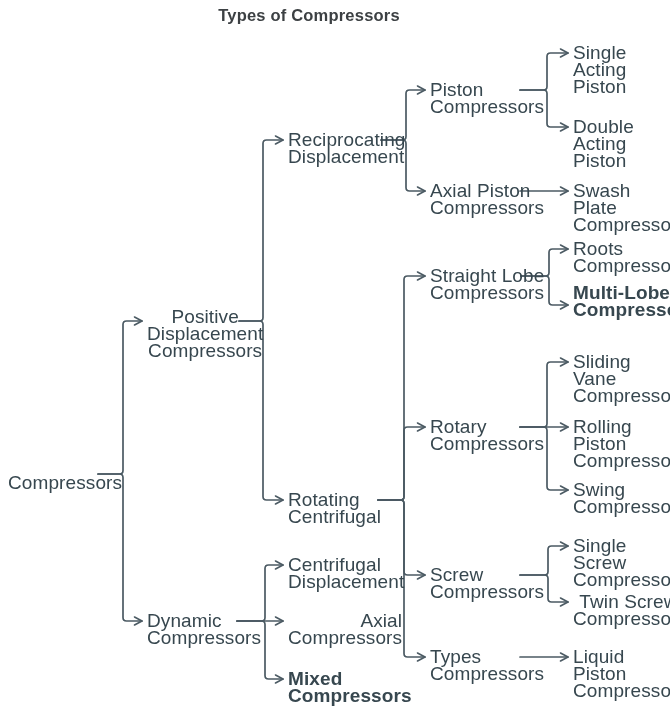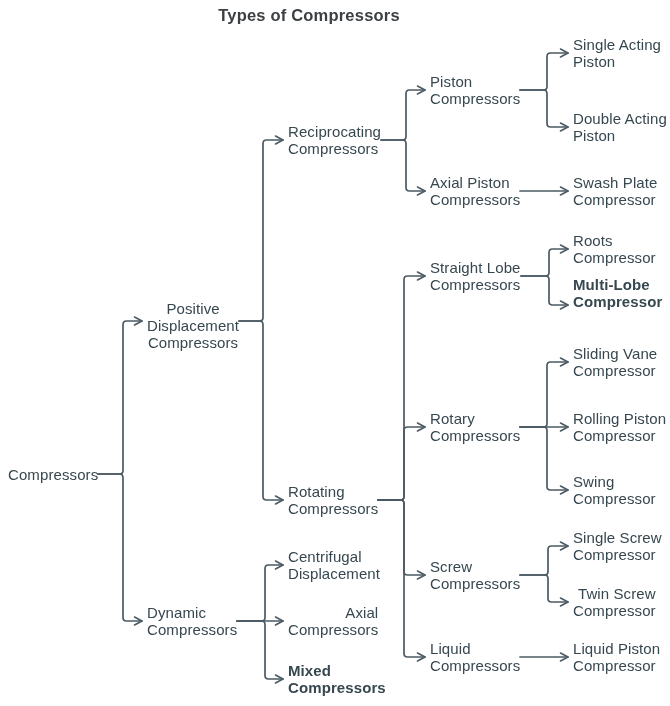--- a/index.html
+++ b/index.html
@@ -25,24 +25,25 @@
     font-weight: bold;
     letter-spacing: 0.2px;
   }
   #connector-layer {
     position: absolute;
     top: 0;
     left: 0;
   }
   .node {
     position: absolute;
-    font-size: 15px;
+    font-size: 19px;
     line-height: 17px;
     white-space: pre-line;
     letter-spacing: 0.1px;
+    margin-top: 8px;
   }
 </style>
 </head>
 <body>
 
 <div id="stage" style="background: rgb(255, 255, 255);">
   <div id="diagram-title" style="color: rgb(60, 64, 67);">Types of Compressors</div>
   <svg id="connector-layer" width="670" height="706">
       <defs>
         <marker id="arrowhead" viewBox="0 0 12 12" refX="10" refY="6" markerWidth="12" markerHeight="12" markerUnits="userSpaceOnUse" orient="auto">
@@ -75,40 +76,40 @@
       <path d="M520,657 L568,657" fill="none" stroke="#4b5a63" stroke-width="1.7" stroke-linecap="round" marker-end="url(#arrowhead)"></path>
     </svg>
   <div id="nodes" style="color: rgb(55, 71, 79);">
       <div class="node" style="left: 8px; top: 465.5px;">Compressors</div>
       <div class="node" style="left: 147px; top: 300px; text-align: center;">Positive
 Displacement
 Compressors</div>
       <div class="node" style="left: 147px; top: 604px;">Dynamic
 Compressors</div>
       <div class="node" style="left: 288px; top: 123px;">Reciprocating
-Compressors</div>
+Displacement</div>
       <div class="node" style="left: 288px; top: 483px;">Rotating
-Compressors</div>
+Centrifugal</div>
       <div class="node" style="left: 288px; top: 548px;">Centrifugal
 Displacement</div>
       <div class="node" style="left: 288px; top: 604px; text-align: right;">Axial
 Compressors</div>
       <div class="node" style="left: 288px; top: 662px; font-weight: bold;">Mixed
 Compressors</div>
       <div class="node" style="left: 430px; top: 73px;">Piston
 Compressors</div>
       <div class="node" style="left: 430px; top: 174px;">Axial Piston
 Compressors</div>
       <div class="node" style="left: 430px; top: 259px;">Straight Lobe
 Compressors</div>
       <div class="node" style="left: 430px; top: 410px;">Rotary
 Compressors</div>
       <div class="node" style="left: 430px; top: 558px;">Screw
 Compressors</div>
-      <div class="node" style="left: 430px; top: 640px;">Liquid
+      <div class="node" style="left: 430px; top: 640px;">Types
 Compressors</div>
       <div class="node" style="left: 573px; top: 36px;">Single Acting
 Piston</div>
       <div class="node" style="left: 573px; top: 110px;">Double Acting
 Piston</div>
       <div class="node" style="left: 573px; top: 174px;">Swash Plate
 Compressor</div>
       <div class="node" style="left: 573px; top: 232px;">Roots
 Compressor</div>
       <div class="node" style="left: 573px; top: 276px; font-weight: bold;">Multi-Lobe

